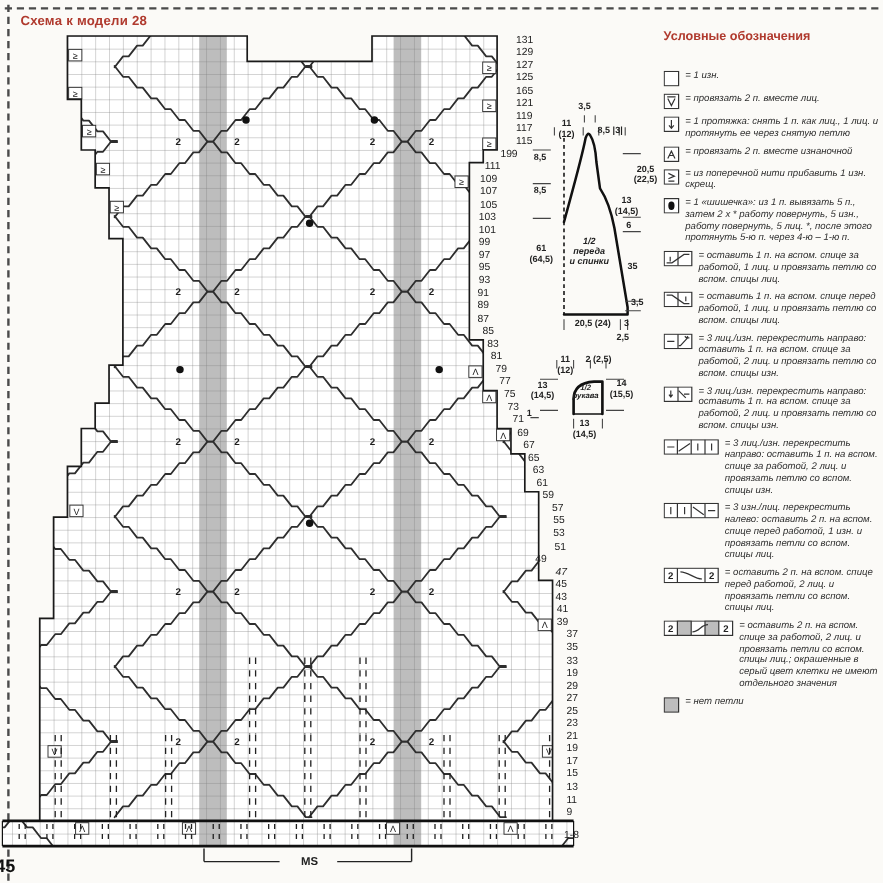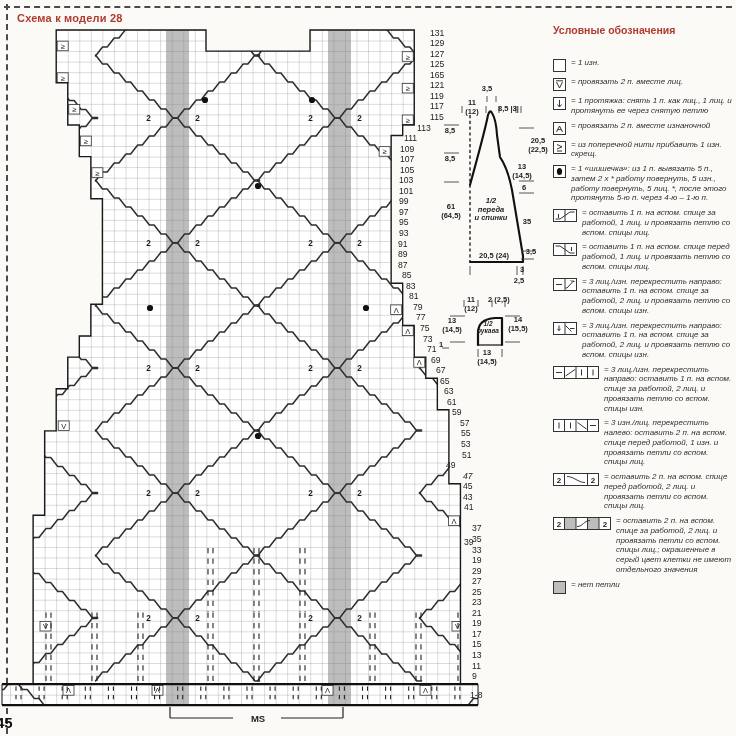--- a/index.html
+++ b/index.html
@@ -214,21 +214,21 @@
     <div id="rowNums">
         <span class="rownum" style="left: 430px; top: 27.5px;">131</span>
         <span class="rownum" style="left: 430px; top: 38px;">129</span>
         <span class="rownum" style="left: 430px; top: 48.6px;">127</span>
         <span class="rownum" style="left: 430px; top: 59.2px;">125</span>
         <span class="rownum" style="left: 430px; top: 69.7px;">165</span>
         <span class="rownum" style="left: 430px; top: 80.3px;">121</span>
         <span class="rownum" style="left: 430px; top: 90.8px;">119</span>
         <span class="rownum" style="left: 430px; top: 101.4px;">117</span>
         <span class="rownum" style="left: 430px; top: 111.9px;">115</span>
-        <span class="rownum" style="left: 417px; top: 122.5px;">113</span>
+        <span class="rownum" style="left: 417px; top: 122.5px;">199</span>
         <span class="rownum" style="left: 404px; top: 133px;">111</span>
         <span class="rownum" style="left: 400px; top: 143.6px;">109</span>
         <span class="rownum" style="left: 400px; top: 154.1px;">107</span>
         <span class="rownum" style="left: 400px; top: 164.7px;">105</span>
         <span class="rownum" style="left: 399px; top: 175.2px;">103</span>
         <span class="rownum" style="left: 399px; top: 185.8px;">101</span>
         <span class="rownum" style="left: 399px; top: 196.3px;">99</span>
         <span class="rownum" style="left: 399px; top: 206.9px;">97</span>
         <span class="rownum" style="left: 399px; top: 217.4px;">95</span>
         <span class="rownum" style="left: 399px; top: 228px;">93</span>
@@ -251,21 +251,21 @@
         <span class="rownum" style="left: 452px; top: 407.3px;">59</span>
         <span class="rownum" style="left: 460px; top: 417.9px;">57</span>
         <span class="rownum" style="left: 461px; top: 428.4px;">55</span>
         <span class="rownum" style="left: 461px; top: 439px;">53</span>
         <span class="rownum" style="left: 462px; top: 449.5px;">51</span>
         <span class="rownum" style="left: 446px; top: 460.1px;">49</span>
         <span class="rownum" style="left: 463px; top: 470.6px; font-style: italic;">47</span>
         <span class="rownum" style="left: 463px; top: 481.2px;">45</span>
         <span class="rownum" style="left: 463px; top: 491.7px;">43</span>
         <span class="rownum" style="left: 464px; top: 502.3px;">41</span>
-        <span class="rownum" style="left: 464px; top: 512.8px; margin-top: 24px;">39</span>
+        <span class="rownum" style="left: 464px; top: 512.8px;">39</span>
         <span class="rownum" style="left: 472px; top: 523.4px;">37</span>
         <span class="rownum" style="left: 472px; top: 533.9px;">35</span>
         <span class="rownum" style="left: 472px; top: 544.5px;">33</span>
         <span class="rownum" style="left: 472px; top: 555px;">19</span>
         <span class="rownum" style="left: 472px; top: 565.6px;">29</span>
         <span class="rownum" style="left: 472px; top: 576.1px;">27</span>
         <span class="rownum" style="left: 472px; top: 586.7px;">25</span>
         <span class="rownum" style="left: 472px; top: 597.2px;">23</span>
         <span class="rownum" style="left: 472px; top: 607.8px;">21</span>
         <span class="rownum" style="left: 472px; top: 618.3px;">19</span>
@@ -313,21 +313,21 @@
   <div class="meas" style="left:506px;top:163px;width:32px;">13
 (14,5)</div>
   <div class="meas" style="left:517px;top:184px;width:14px;">6</div>
   <div class="meas" style="left:437px;top:203px;width:28px;">61
 (64,5)</div>
   <div class="meas it" style="left:470px;top:197px;width:42px;">1/2
 переда
 и спинки</div>
   <div class="meas" style="left:518px;top:218px;width:18px;">35</div>
   <div class="meas" style="left:521px;top:248px;width:20px;">3,5</div>
-  <div class="meas" style="left:470px;top:252px;width:48px;">20,5 (24)</div>
+  <div class="meas" style="left:470px;top:266px;width:48px;">20,5 (24)</div>
   <div class="meas" style="left:516px;top:266px;width:12px;">3</div>
   <div class="meas" style="left:509px;top:277px;width:20px;">2,5</div>
 
   <div class="meas" style="left:460px;top:296px;width:22px;">11
 (12)</div>
   <div class="meas" style="left:488px;top:296px;width:30px;text-align:left;">2 (2,5)</div>
   <div class="meas" style="left:439px;top:317px;width:26px;">13
 (14,5)</div>
   <div class="meas" style="left:436px;top:341px;width:10px;">1</div>
   <div class="meas it" style="left:475px;top:320px;width:26px;font-size:6.5px;">1/2

